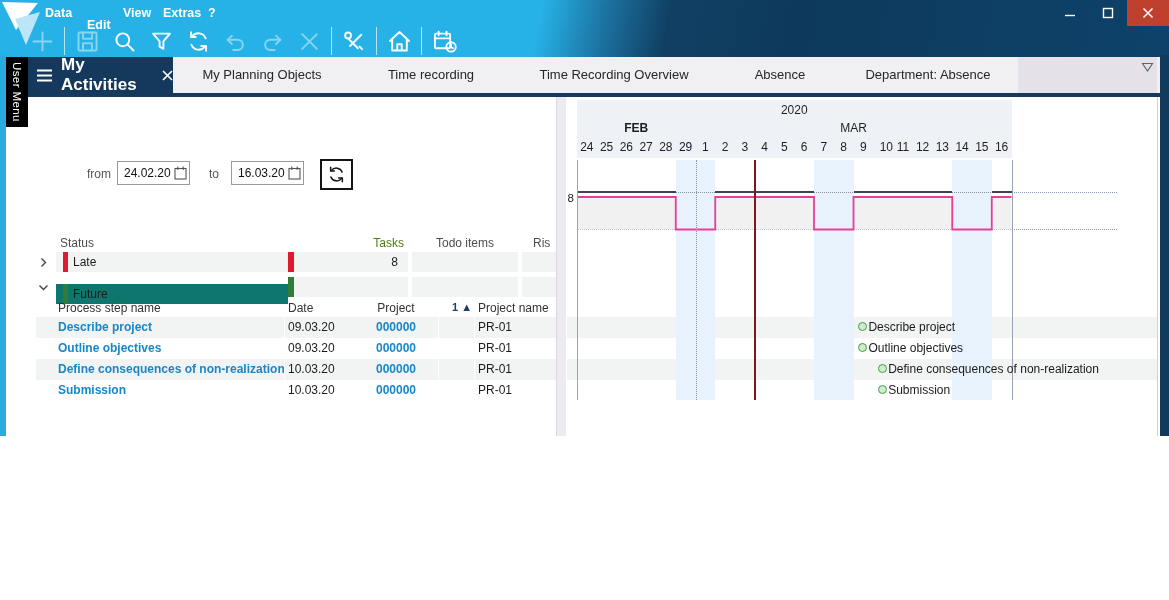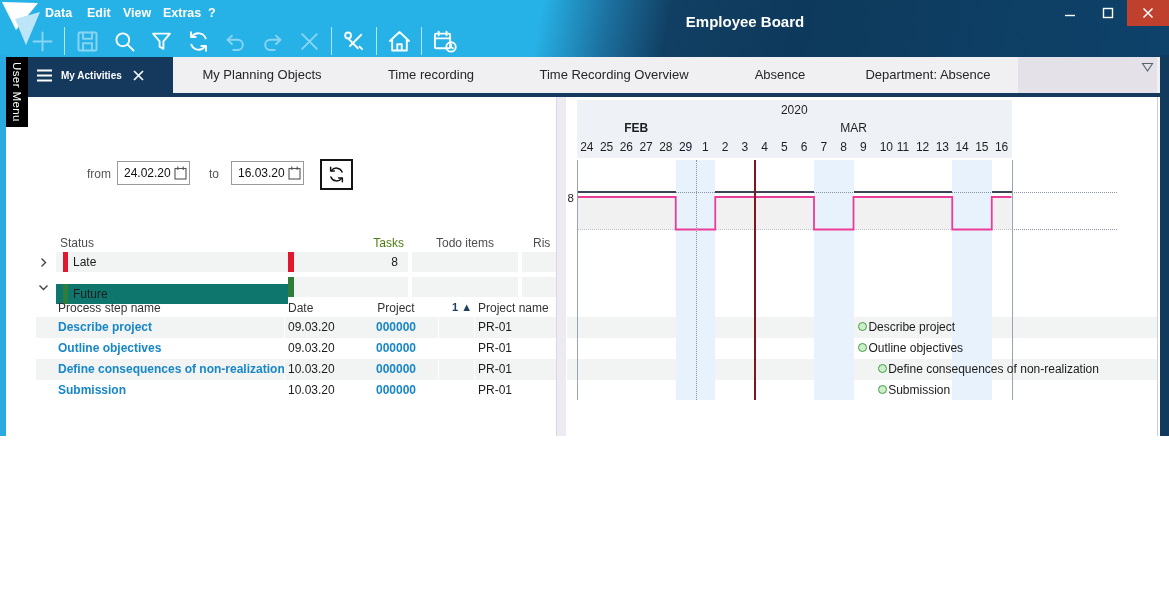--- a/index.html
+++ b/index.html
@@ -18,21 +18,21 @@
   #window-title { position:absolute; left:630px; top:13px; width:230px; text-align:center;
     color:#fff; font-size:15px; font-weight:bold; }
   #win-controls { position:absolute; right:0; top:0; height:26px; display:flex; }
   .win-btn { width:38px; height:26px; display:flex; align-items:center; justify-content:center; }
   #close-btn { width:42px; }
   
   #tabstrip { left:0; top:57px; width:1169px; height:36px; background:#f0eff2; }
   #tab-overflow { left:1018px; top:57px; width:139px; height:36px; background:#e4e2e8; }
   #active-tab { left:28px; top:57px; width:145px; height:36px; background:#14395c; color:#fff;
     display:flex; align-items:center; }
-  #active-tab-label { font-size:10px; font-weight:bold; margin-left:8px; }
+  #active-tab-label { font-size:17px; font-weight:bold; margin-left:8px; }
   .tab-item { position:absolute; top:67px; transform:translateX(-50%); font-size:13px; color:#262626; cursor:default; }
   #tab-underline { left:0; top:93px; width:1169px; height:4px; background:#14395c; }
   
   #left-strip { left:0; top:55px; width:6px; height:545px; background:#29abe2; }
   #bottom-strip { left:0; top:594px; width:1169px; height:6px;
     background:linear-gradient(90deg,#66c5a9 0%,#29abe2 14%,#1ba4de 82%,#116189 92%,#0e3a5a 100%); }
   #right-strip { left:1160px; top:55px; width:9px; height:545px; background:#123a5d; }
   #right-thinline { left:1157px; top:97px; width:1px; height:498px; background:#ccd2da; }
   #user-menu-tab { left:6px; top:57px; width:22px; height:70px; background:#000; color:#fff;
     writing-mode:vertical-rl; font-size:11.5px; display:flex; align-items:center; justify-content:center;
@@ -60,21 +60,21 @@
 
   <div id="titlebar" class="abs">
     <div class="abs" style="left:0;top:0;width:44px;height:54px;">
       <svg width="44" height="54" viewBox="0 0 44 54">
         <polygon points="2,2 38,3 16,30" fill="#ffffff"></polygon>
         <polygon points="15,19 40,12 26,45" fill="#bce5f7"></polygon>
       </svg>
     </div>
     <div class="abs" id="menu-row" style="left:0;top:6px;width:400px;height:16px;">
         <div class="menu-item" style="position: absolute; left: 45px; top: 0px;">Data</div>
-        <div class="menu-item" style="position: absolute; left: 87px; top: 0px;">Edit</div>
+        <div class="menu-item" style="position: absolute; left: 87px; top: 12px;">Edit</div>
         <div class="menu-item" style="position: absolute; left: 123px; top: 0px;">View</div>
         <div class="menu-item" style="position: absolute; left: 163px; top: 0px;">Extras</div>
         <div class="menu-item" style="position: absolute; left: 208px; top: 0px;">?</div>
       </div>
     <div id="toolbar">
         <div class="tb-icon" style="opacity: 0.45;">
           <svg width="27" height="27" viewBox="0 0 24 24" fill="none" stroke="#ffffff" stroke-width="1.7" stroke-linecap="round" stroke-linejoin="round">
             <path d="M12 4v16M4 12h16"></path>
           </svg>
         </div>
@@ -138,21 +138,20 @@
         <div class="tb-sep"></div>
         <div class="tb-icon" style="opacity: 0.97;">
           <svg width="27" height="27" viewBox="0 0 24 24" fill="none" stroke="#ffffff" stroke-width="1.7" stroke-linecap="round" stroke-linejoin="round">
             <rect x="3.5" y="5" width="13.5" height="13" rx="1"></rect>
             <path d="M6.8 3.2v3.2M13.8 3.2v3.2M3.5 9.2h13.5"></path>
             <circle cx="17.8" cy="16.8" r="4.2"></circle>
             <path d="M17.8 14.6v2.3l1.6 1.1"></path>
           </svg>
         </div>
       </div>
-    <div id="window-title">Employee Board</div>
     <div id="win-controls">
       <div class="win-btn">
         <svg width="12" height="12" viewBox="0 0 12 12" stroke="#fff" stroke-width="1.4">
             <path d="M1 8.5h10"></path>
           </svg>
       </div>
       <div class="win-btn">
         <svg width="12" height="12" viewBox="0 0 12 12" fill="none" stroke="#fff" stroke-width="1.4">
             <rect x="1.5" y="1.5" width="9" height="9"></rect>
           </svg>

